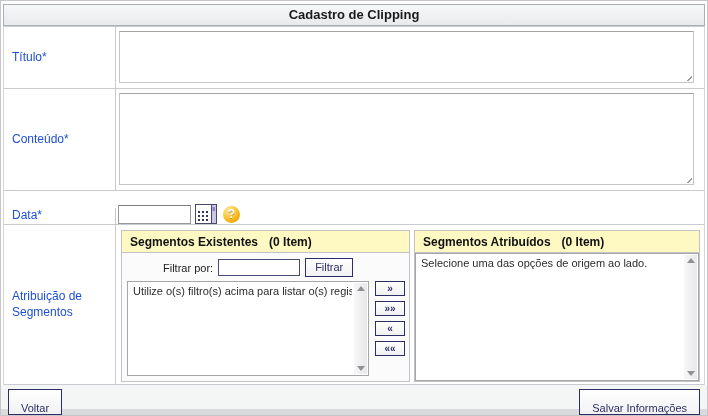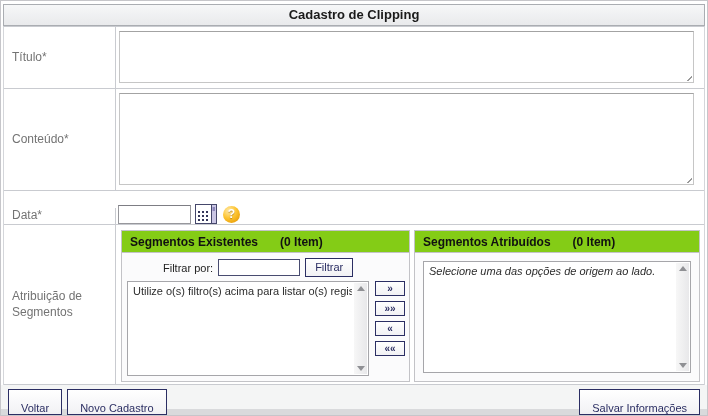--- a/index.html
+++ b/index.html
@@ -36,21 +36,21 @@
   .row-titulo   { height: 62px; }
   .row-conteudo { height: 102px; justify-content: space-between; }
   .row-data     { height: 34px; align-items: flex-end; }
   .row-seg      { height: 160px; }
 
   .label-col {
     width: 112px; flex: 0 0 112px;
     border-right: 1px solid #c9cbd0;
     display: flex; align-items: center;
     padding-left: 8px; 
-    font-size: 12px; color: #737373;
+    font-size: 12px; color: #1d4ed8;
     line-height: 1.3;
   }
   .field-col { flex: 1; position: relative; }
 
   .ta-wrap { position: absolute; left: 3px; right: 10px; top: 4px; bottom: 5px; }
   textarea.ta {
     width: 100%; height: 100%;
     border: 1px solid #c6c6c6; border-top-color: #a3a3a3;
     resize: none; outline: none;
     font-family: inherit; font-size: 12px;
@@ -98,23 +98,23 @@
   .seg-panel {
     border: 1px solid #c3c3c7;
     background: #fbfbfc;
     height: 152px;
     display: flex; flex-direction: column;
   }
   .seg-left  { width: 289px; flex: 0 0 289px; }
   .seg-right { flex: 1; }
   .seg-header {
     height: 22px; flex: 0 0 22px;
-    background: #84cc16;
+    background: #fef9c3;
     border-bottom: 1px solid #c3c3c7;
-    display: flex; align-items: center; gap: 22px;
+    display: flex; align-items: center; gap: 11px;
     padding: 0 8px;
     font-size: 12px; font-weight: bold; color: #111;
   }
   .filter-row {
     display: flex; align-items: center; gap: 5px;
     padding: 5px 4px 4px 5px;
     font-size: 11px; color: #222; margin-left: 36px;
   }
   .filter-input {
     width: 82px; height: 17px;
@@ -125,21 +125,21 @@
   .seg-body { display: flex; gap: 6px; padding: 0 4px 4px 5px; flex: 1; }
 
   .listbox {
     position: relative;
     border: 1px solid #a6a6aa;
     background: #fff;
     overflow: hidden;
     font-size: 11px; color: #2c2c2c;
   }
   .lb-left { flex: 1; height: 95px; }
-  .lb-right { flex: 1; margin: 8px; font-style: italic; }
+  .lb-right { flex: 1; margin: 0; }
   .lb-text {
     position: absolute; left: 5px; top: 3px; right: 16px;
     white-space: nowrap; overflow: hidden;
   }
   .sb {
     position: absolute; top: 1px; bottom: 1px; right: 1px; width: 13px;
     background: linear-gradient(to right, #f7f7f7, #e8e8ea);
     display: flex; flex-direction: column; justify-content: space-between;
     align-items: center; padding: 3px 0;
   }
@@ -266,21 +266,20 @@
           </div>
         </div>
 
       </div>
     </div>
   </div>
 
   <div class="footer">
     <div class="footer-left">
       <button class="btn fbtn">Voltar</button>
-      <button class="btn fbtn">Novo Cadastro</button>
     </div>
     <div class="footer-right">
       <button class="btn fbtn">Salvar Informações</button>
     </div>
   </div>
   <div class="bottom-strip"></div>
 
 </div>
 
 </body></html>

